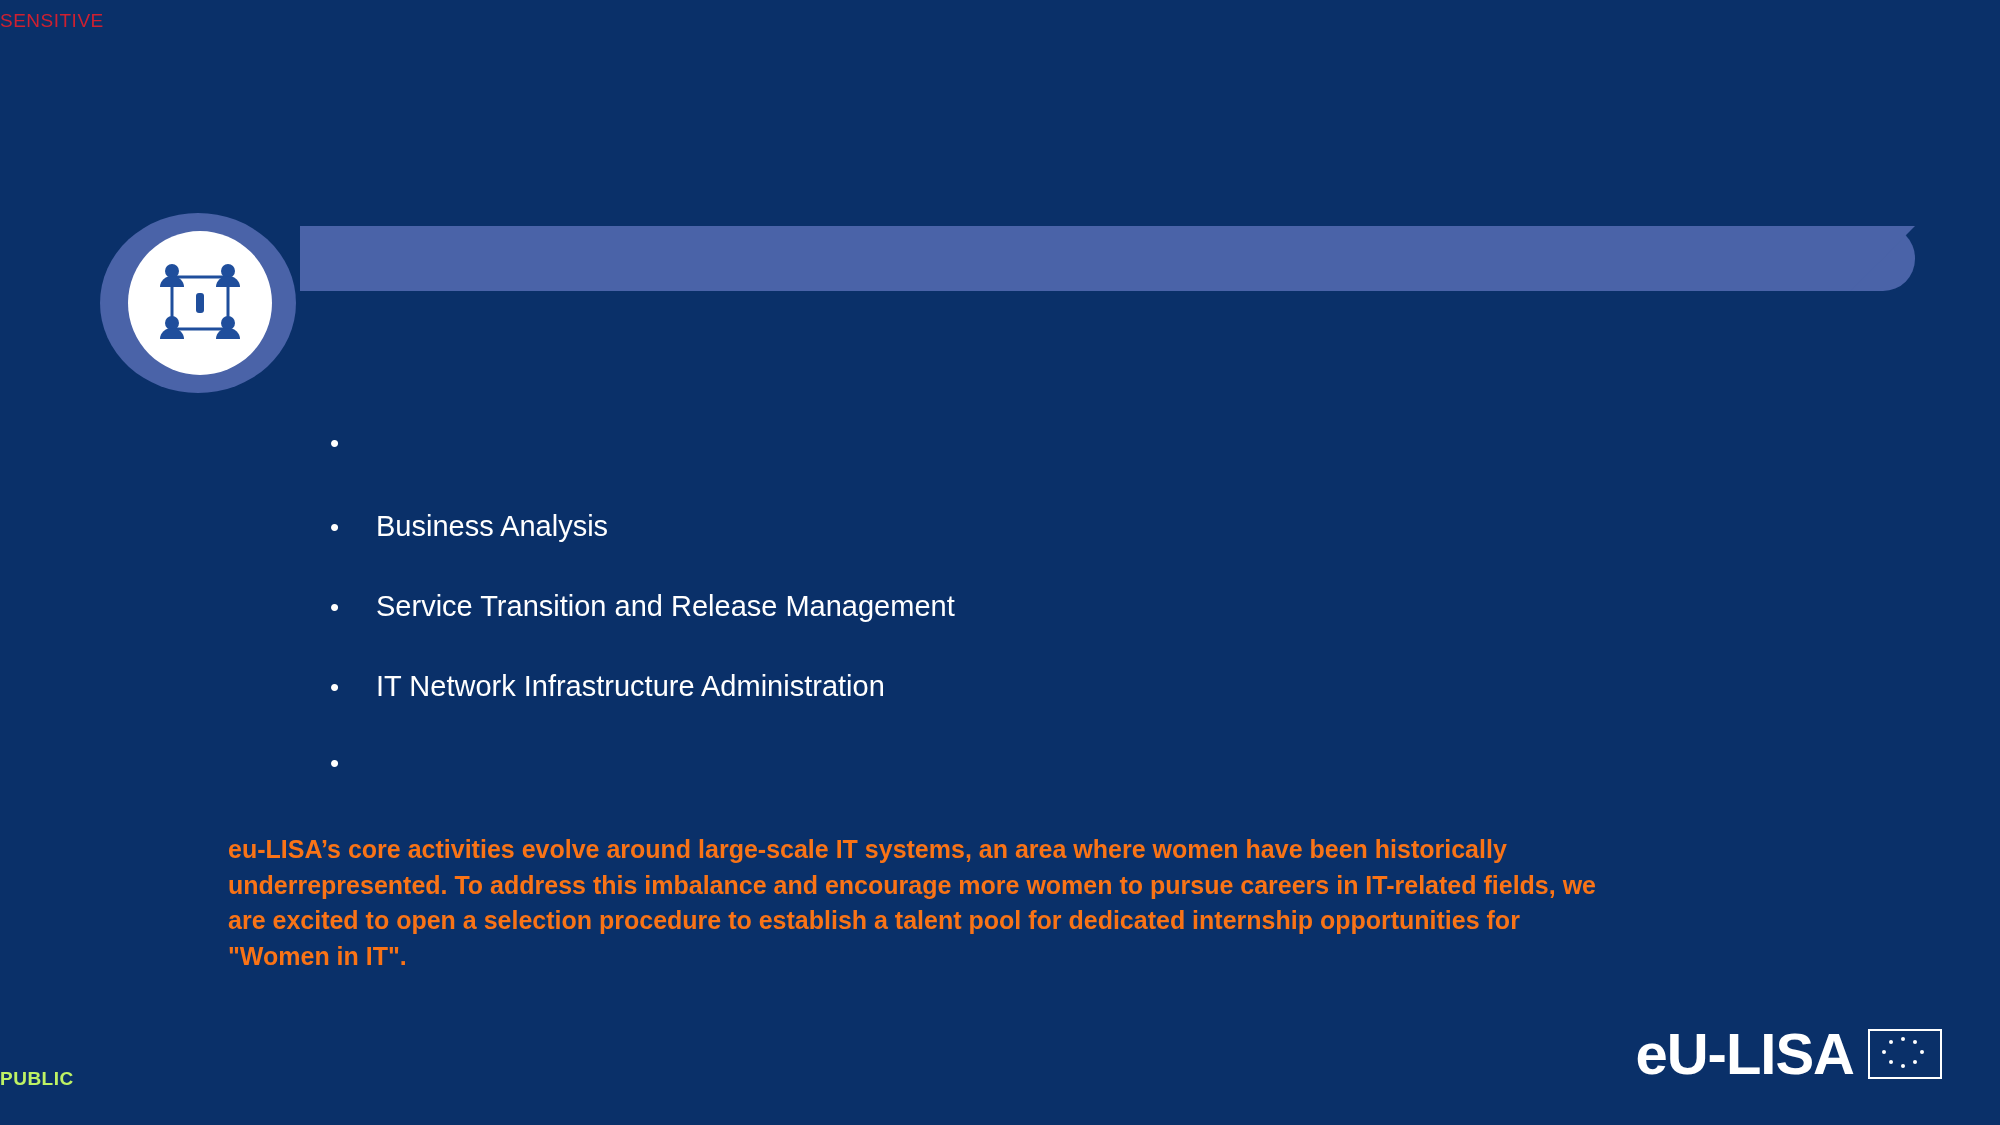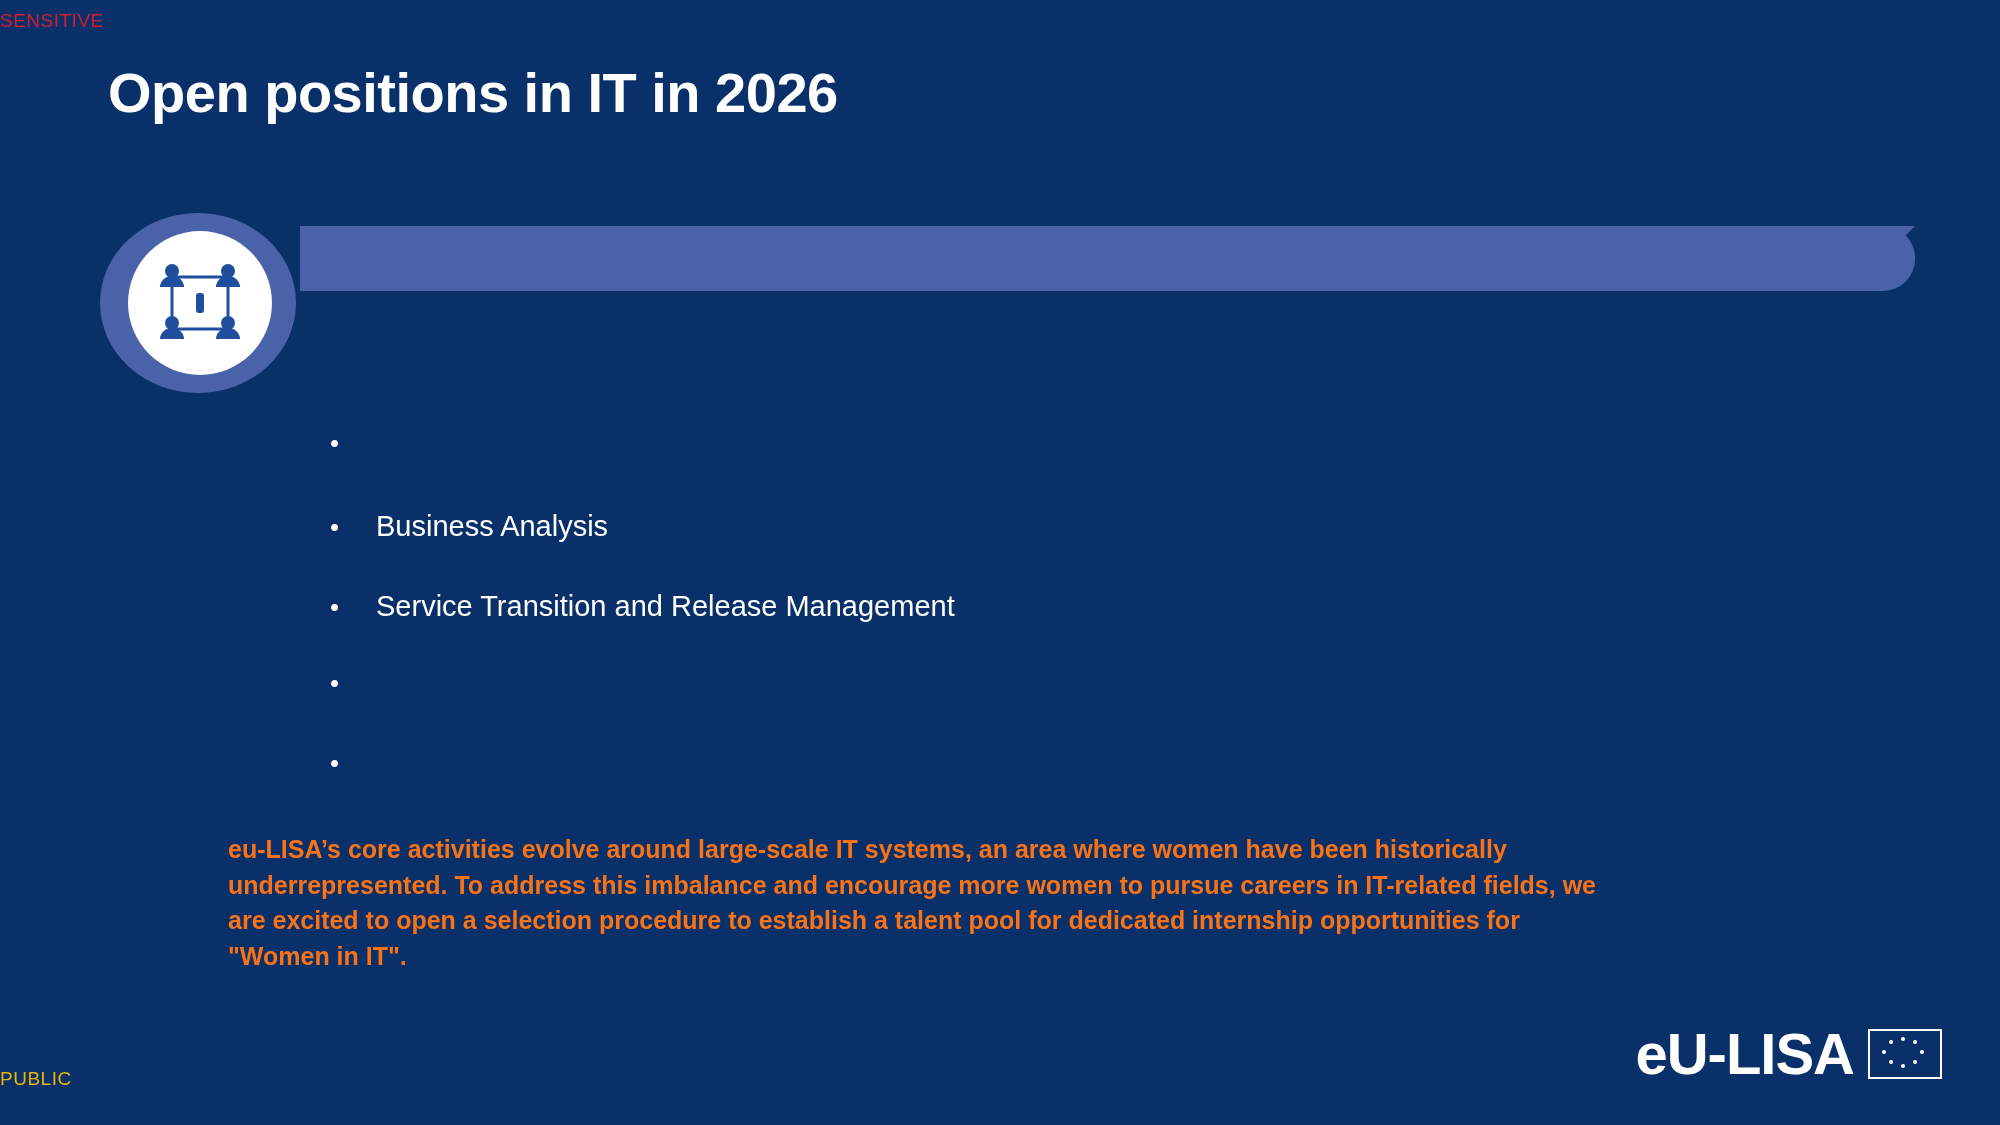--- a/index.html
+++ b/index.html
@@ -33,21 +33,22 @@
     font-size: 19px;
     letter-spacing: 0.5px;
     font-family: "Liberation Sans", sans-serif;
   }
   .marking-top {
     top: 10px;
     color: #cf2030;
   }
   .marking-bottom {
     bottom: 35px;
-    color: #eab308;
+    color: #bef264;
+    font-weight: bold;
   }
 
   
   .page-title {
     position: absolute;
     left: 108px;
     top: 60px;
     font-size: 56px;
     font-weight: bold;
     letter-spacing: -0.5px;
@@ -183,21 +184,20 @@
     border-radius: 50%;
   }
 </style>
 </head>
 <body>
 
 <div class="slide">
 
   <div class="marking marking-top">SENSITIVE</div>
 
-  <div class="page-title">Open positions in IT in 2026</div>
 
   <div class="banner-wrap">
     <div class="banner-bar"></div>
     <div class="banner-bar-tail"></div>
 
     <div class="icon-outer">
       <div class="icon-inner"></div>
       <svg class="icon-svg" viewBox="0 0 120 120">
         <g stroke="#1f4e9c" stroke-width="3" fill="none">
           <line x1="32" y1="34" x2="88" y2="34"></line>
@@ -228,20 +228,21 @@
     <div class="bullet-row">
       <span class="bullet-dot">•</span>
       <span class="bullet-label">Business Analysis</span>
     </div>
     <div class="bullet-row">
       <span class="bullet-dot">•</span>
       <span class="bullet-label">Service Transition and Release Management</span>
     </div>
     <div class="bullet-row">
       <span class="bullet-dot">•</span>
+      <span class="bullet-label">IT Network Infrastructure Administration</span>
     </div>
     <div class="bullet-row">
       <span class="bullet-dot">•</span>
     </div>
   </div>
 
   <div class="para">eu-LISA’s core activities evolve around large-scale IT systems, an area where women have been historically underrepresented. To address this imbalance and encourage more women to pursue careers in IT-related fields, we are excited to open a selection procedure to establish a talent pool for dedicated internship opportunities for "Women in IT".</div>
 
   <div class="marking marking-bottom">PUBLIC</div>
 

